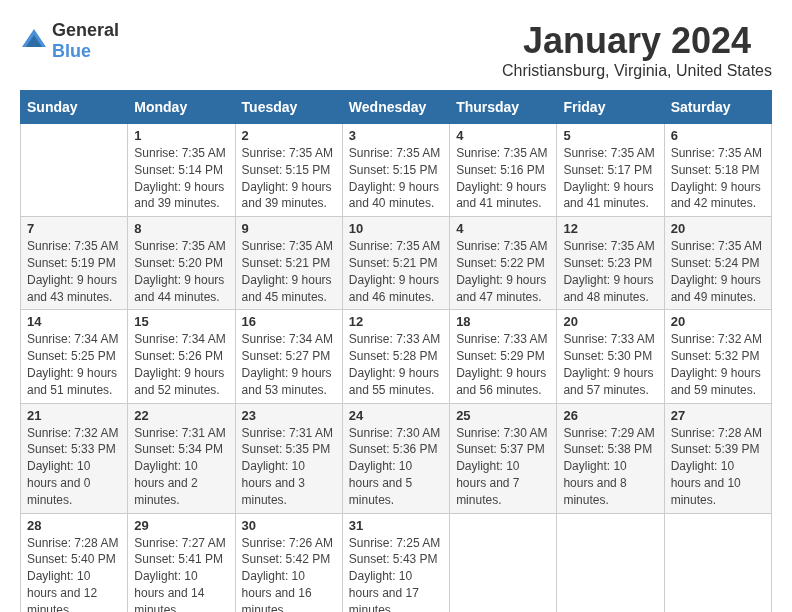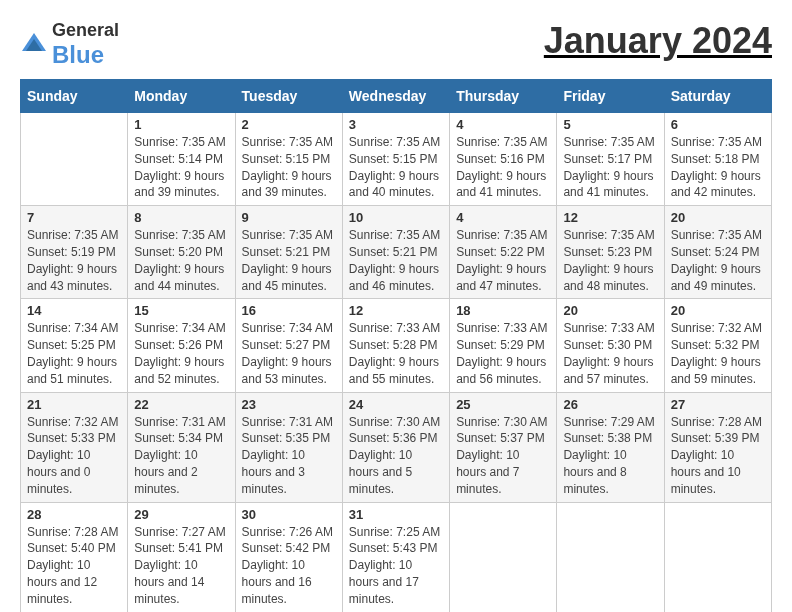--- a/index.html
+++ b/index.html
@@ -21,31 +21,30 @@
       align-items: center;
       gap: 4px;
     }
     .logo-text-general {
       font-size: 18px;
       font-weight: bold;
       color: #333;
       text-align: center;
     }
     .logo-text-blue {
-      font-size: 24px;
+      font-size: 18px;
       font-weight: bold;
       color: #4a90d9;
     }
     .logo-icon {
       width: 28px;
       height: 28px;
     }
     .title-section {
       text-align: center;
-      text-decoration: underline;
     }
     .main-title {
       font-size: 36px;
       font-weight: bold;
       color: #333;
     }
     .subtitle {
       font-size: 16px;
       color: #333;
     }
@@ -102,20 +101,21 @@
       <polygon points="14,2 26,20 2,20" fill="#4a90d9"></polygon>
       <polygon points="14,8 22,20 6,20" fill="#2e6da4"></polygon>
     </svg>
     <div>
       <span class="logo-text-general">General</span><br>
       <span class="logo-text-blue">Blue</span>
     </div>
   </div>
   <div class="title-section">
     <div class="main-title">January 2024</div>
+    <div class="subtitle">Christiansburg, Virginia, United States</div>
   </div>
 </div>
 
 <table class="calendar-table">
   <thead>
     <tr>
       <th>Sunday</th>
       <th>Monday</th>
       <th>Tuesday</th>
       <th>Wednesday</th>

